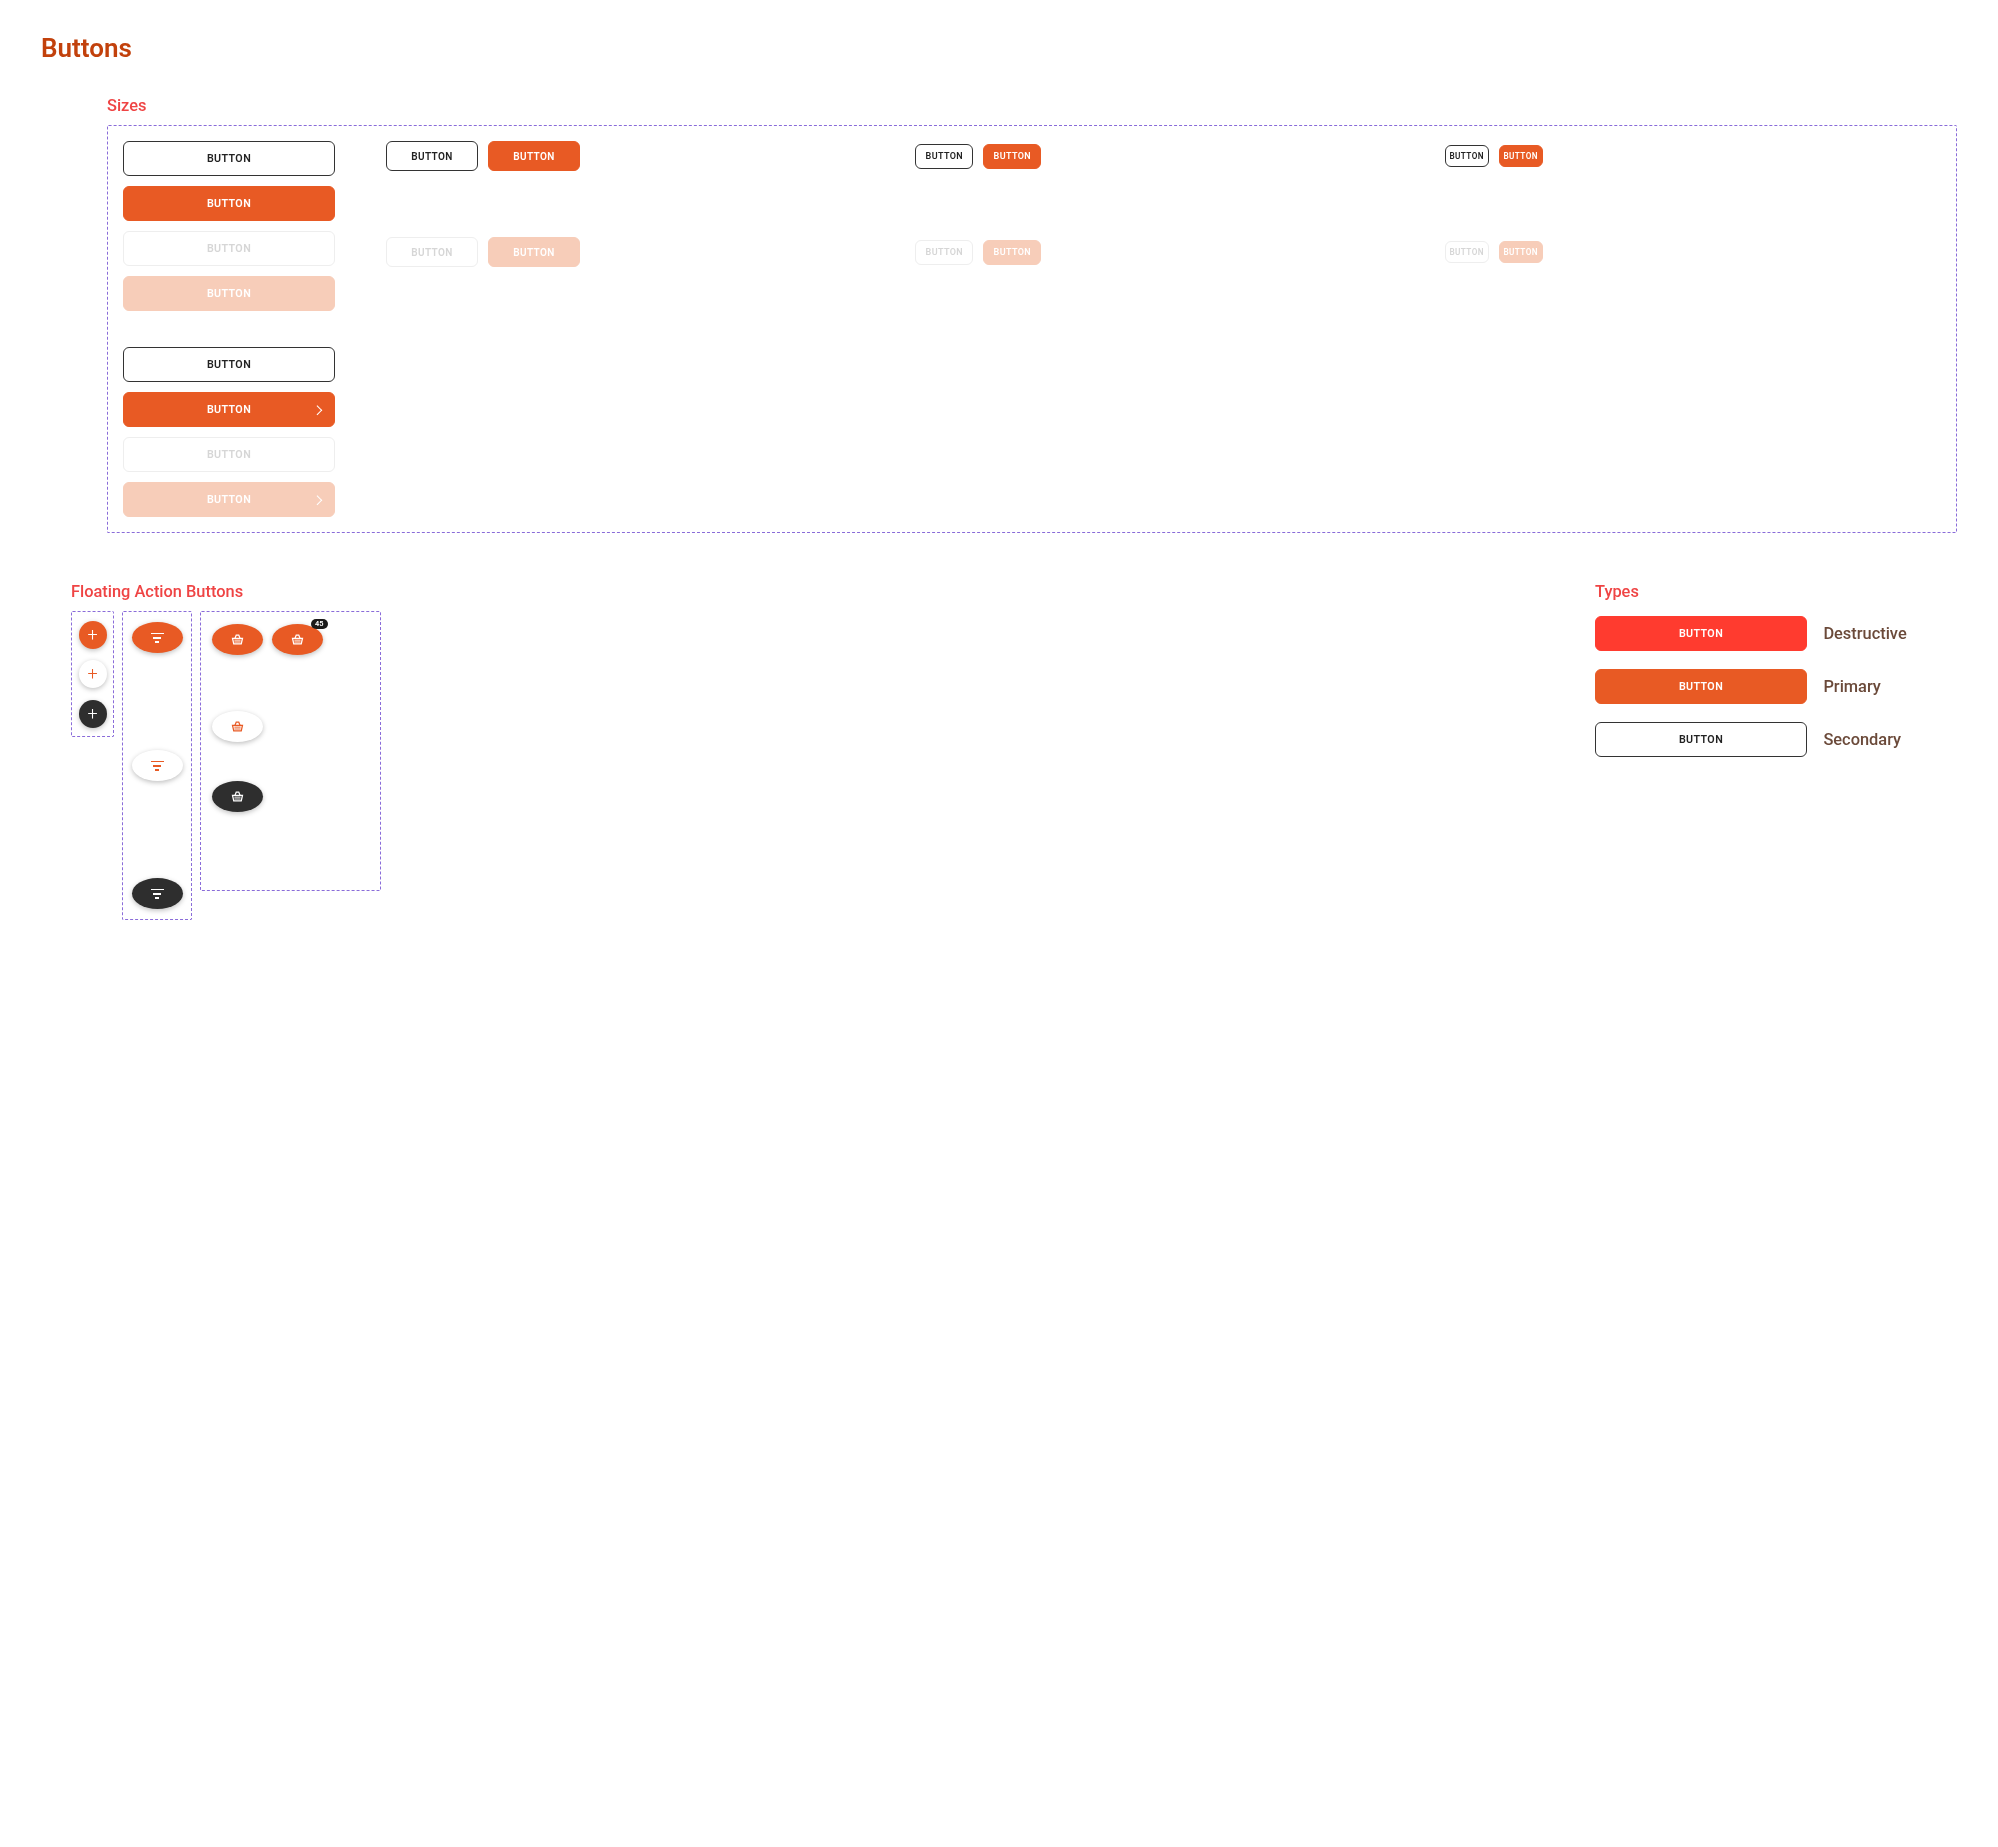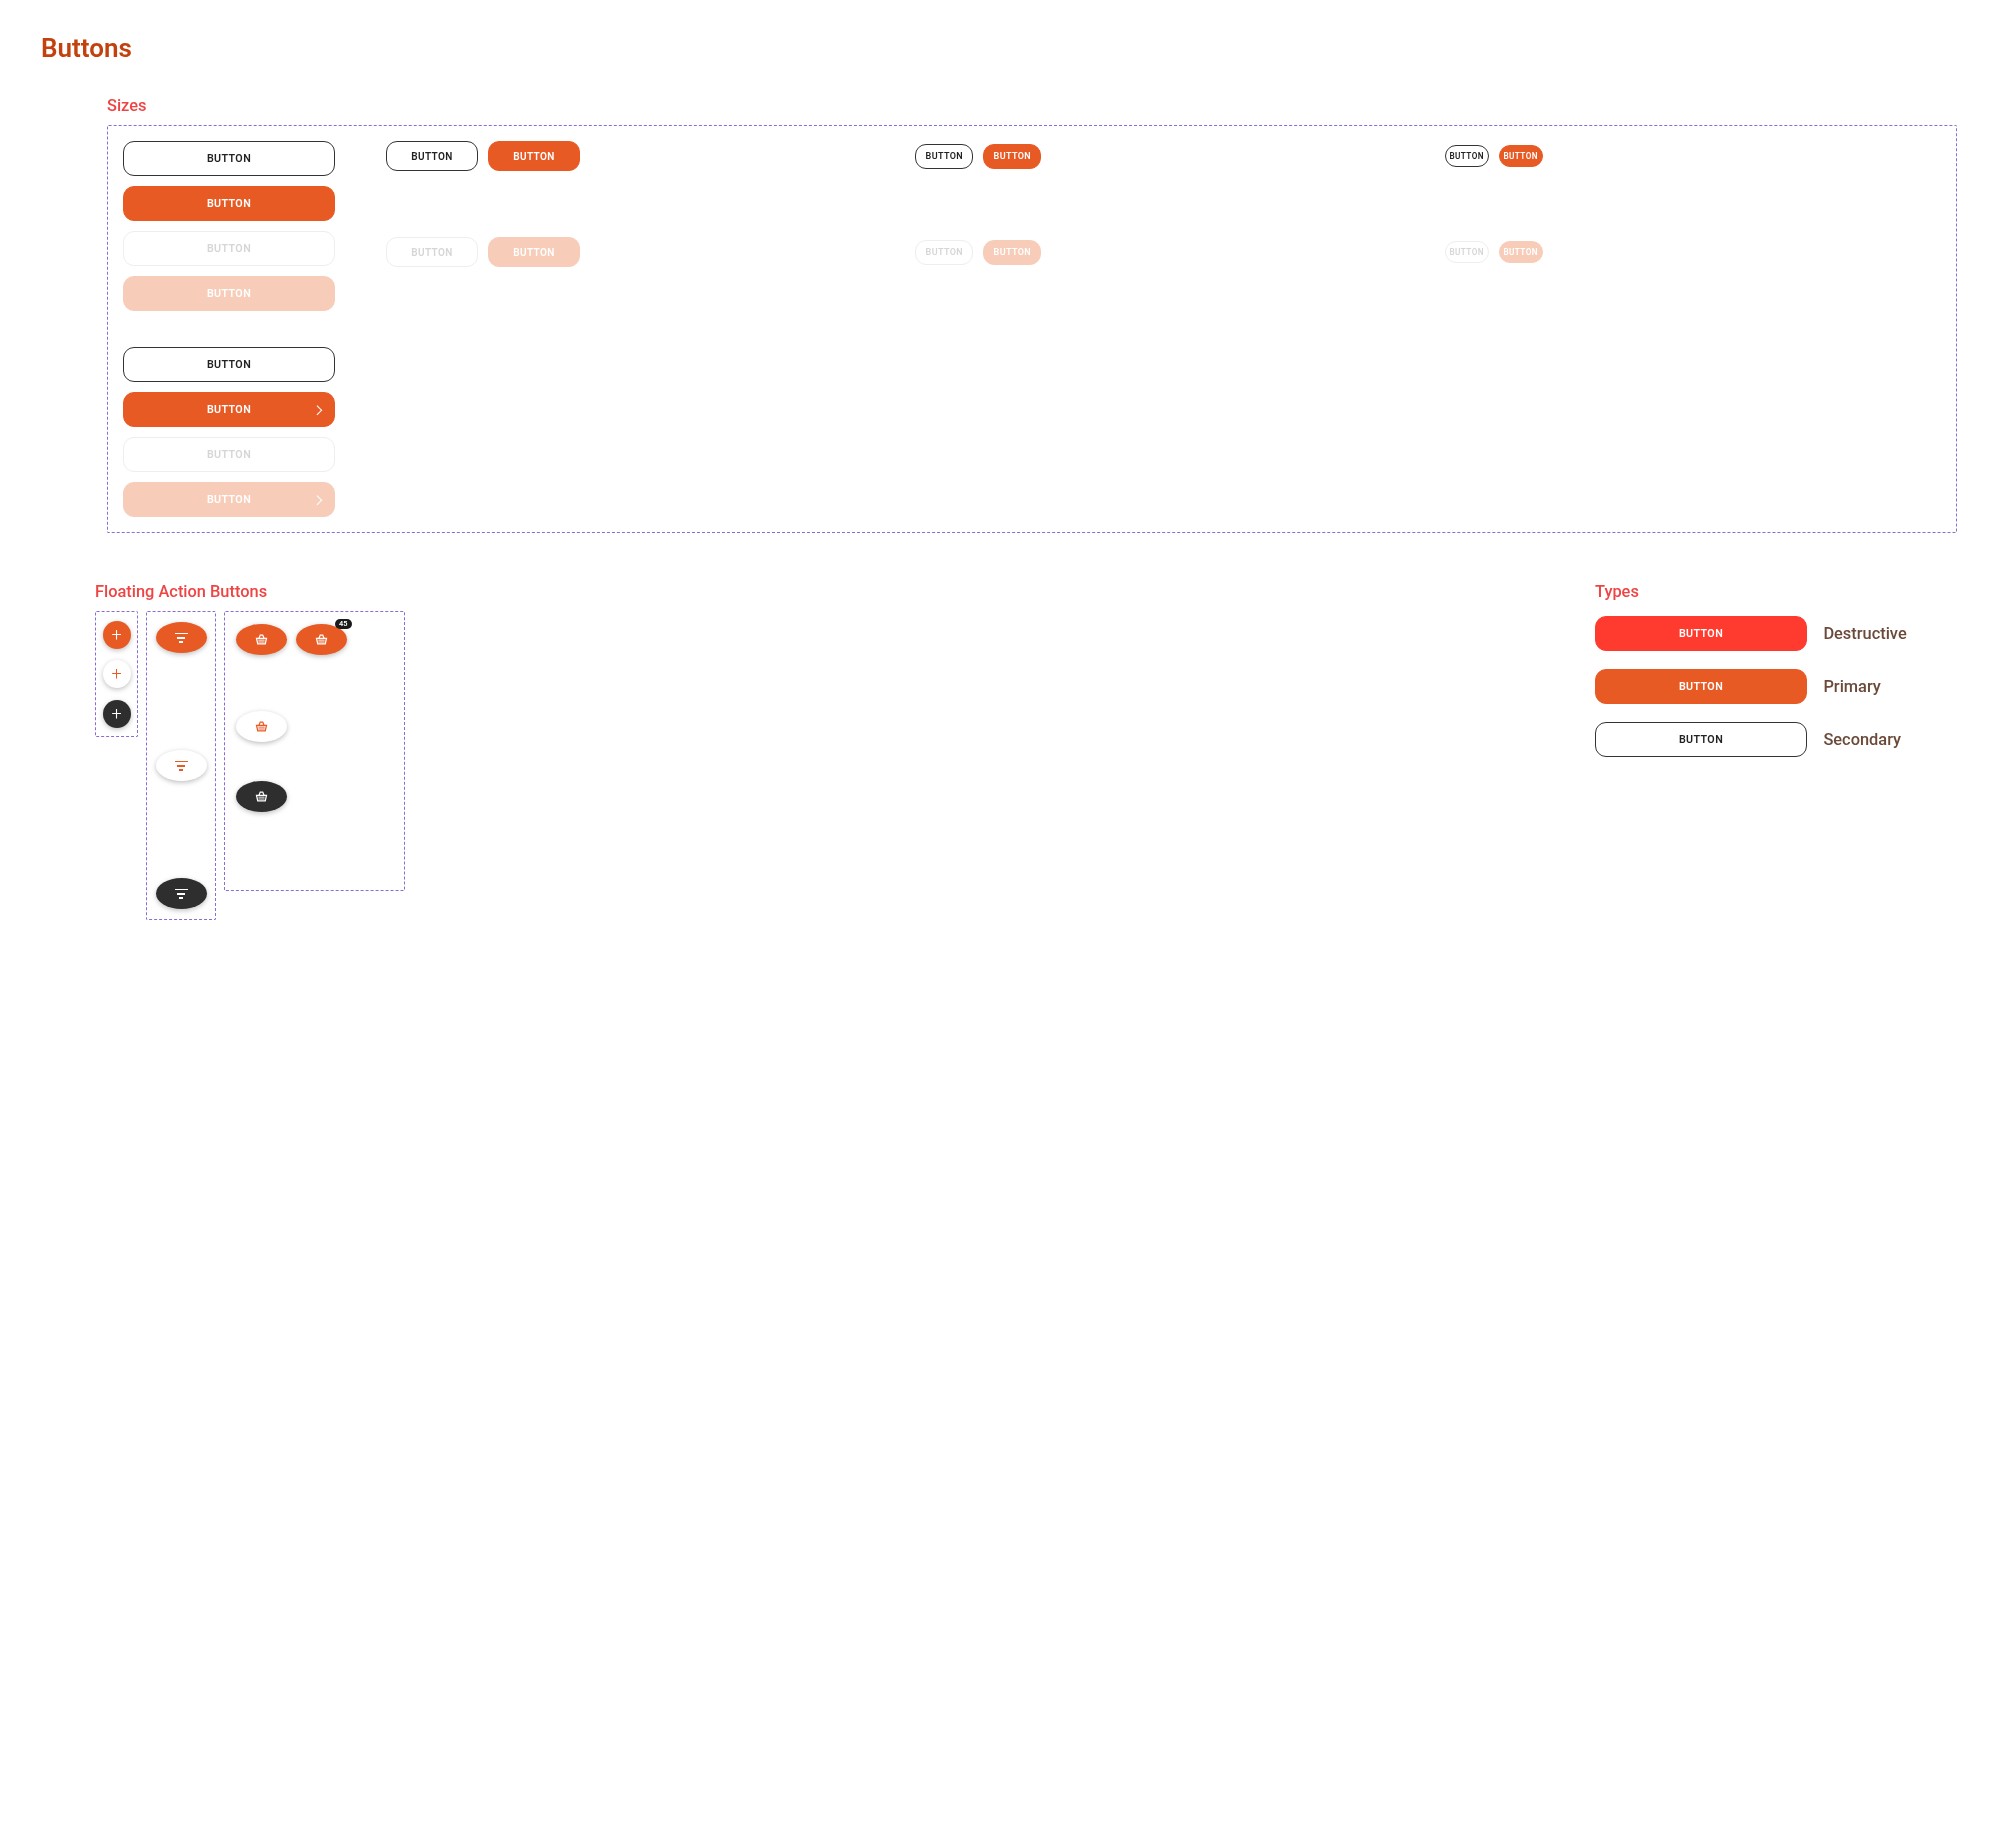--- a/index.html
+++ b/index.html
@@ -37,41 +37,41 @@
   .right-grid {
     display: grid;
     grid-template-columns: repeat(3, 1fr);
     gap: 25px 33px;
     align-content: start;
   }
   .pair-row { display:flex; gap:10px; align-items:center; }
   .btn {
     display:flex; align-items:center; justify-content:center;
     font-weight:600; letter-spacing:0.4px;
-    border-radius:11px; cursor:pointer;
+    border-radius:6px; cursor:pointer;
     position:relative;
     text-transform:uppercase;
   }
   .btn-secondary { background:#fff; border:1.2px solid #333; color:#222; }
   .btn-primary { background:#e85a24; border:1.2px solid #e85a24; color:#fff; }
   .btn-secondary.disabled { border-color:#eee; color:#d6d6d6; }
   .btn-primary.disabled { background:#f7cdb9; border-color:#f7cdb9; color:#fff; }
   .btn-destructive { background:#ff3b2f; border:1.2px solid #ff3b2f; color:#fff; }
   .sz-xl { width:212px; height:35px; font-size:10.7px; }
   .sz-l  { width:92px; height:30px; font-size:10px; }
   .sz-m  { width:58px;  height:25px; font-size:9px; }
   .sz-s  { width:44px;  height:21.4px; font-size:8.2px; }
   .chevron {
     position:absolute; right:13px; top:50%; transform:translateY(-50%);
     width:6.6px; height:6.6px; border-right:1.6px solid currentColor; border-top:1.6px solid currentColor;
     transform:translateY(-50%) rotate(45deg);
   }
   .spacer-row { height:16.4px; }
   
-  .lower { margin-left:54px; display:flex; gap:49px; align-items:flex-start; }
+  .lower { margin-left:30px; display:flex; gap:49px; align-items:flex-start; }
   .fab-section { flex:0 0 auto; }
   .fab-groups { display:flex; gap:8.2px; align-items:flex-start; }
   .fab-col { display:flex; flex-direction:column; gap:11.5px; align-items:center; padding:10px 8.2px; }
   .fab-col.wide { flex-direction:column; align-items:flex-start; padding:11.5px 11.5px 11.5px 11.5px; min-width:181px; min-height:280px;}
   .fab-row { display:flex; gap:8.2px; }
   .fab {
     width:51px; height:31px; border-radius:50%;
     display:flex; align-items:center; justify-content:center;
     box-shadow:0 1.6px 5px rgba(0,0,0,0.25);
     cursor:pointer; position:relative;

